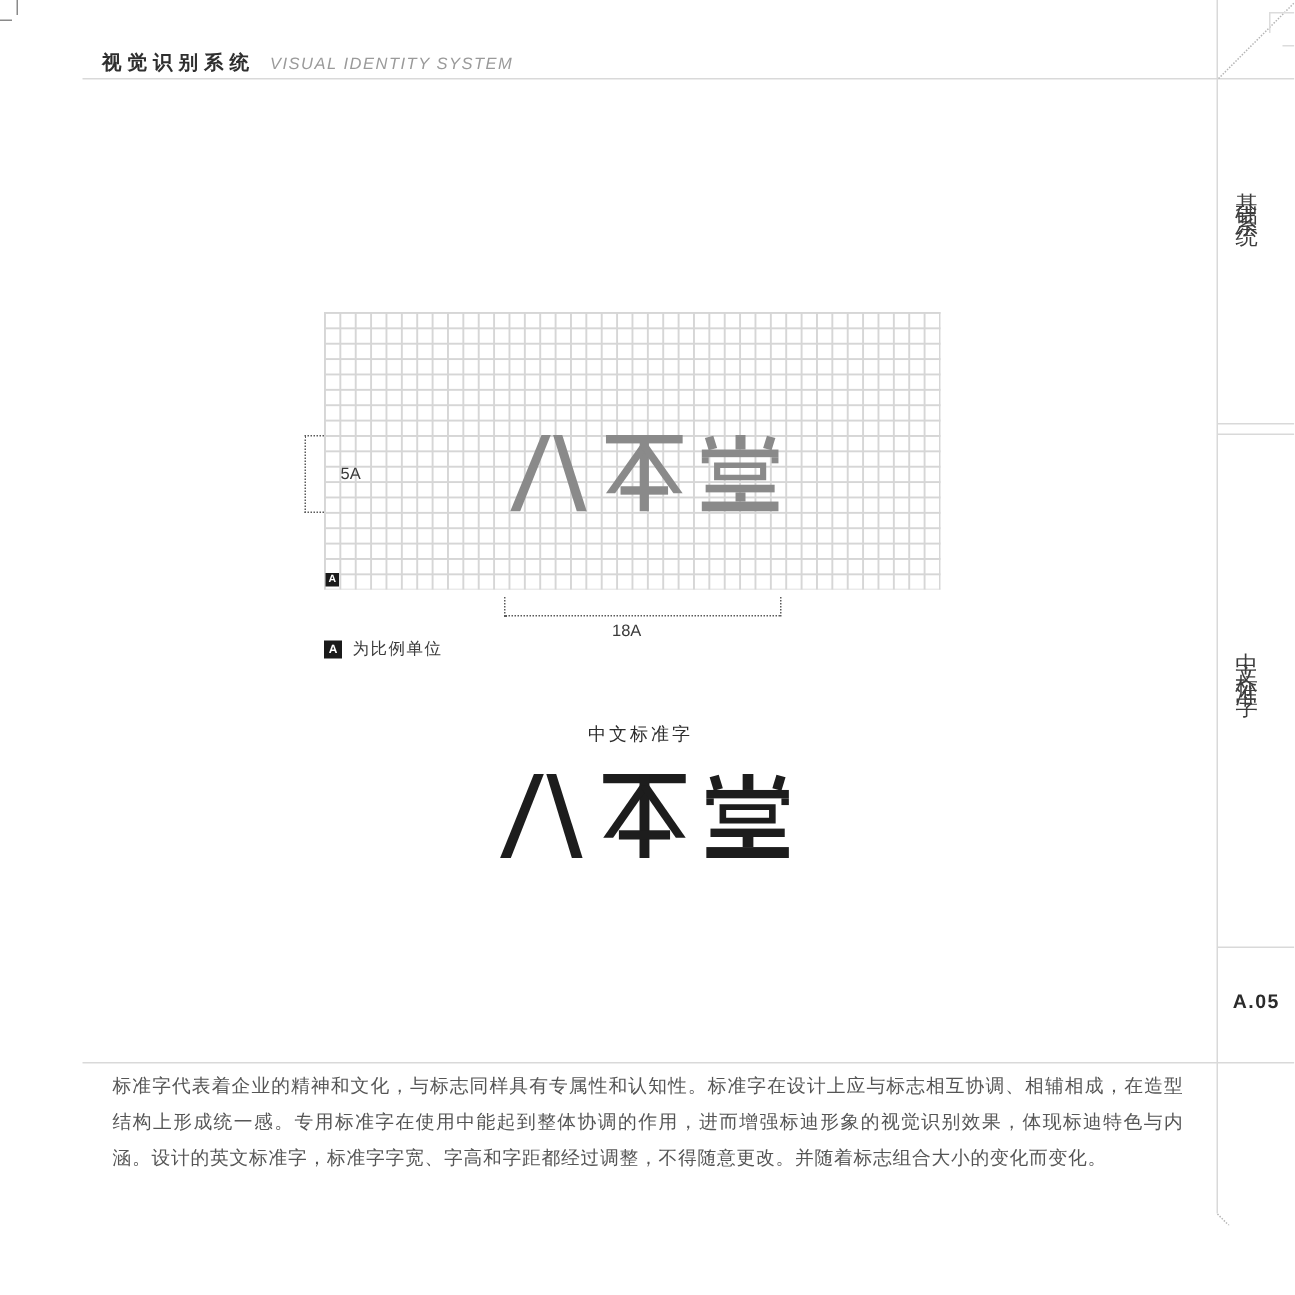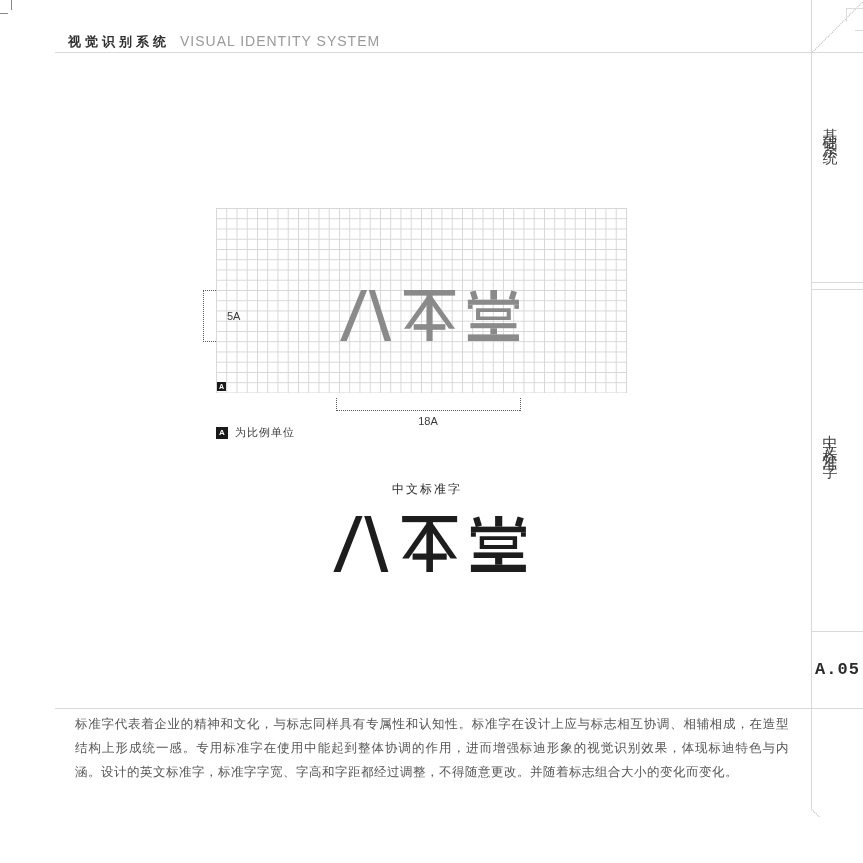--- a/index.html
+++ b/index.html
@@ -3,30 +3,30 @@
 <meta charset="utf-8">
 <style>
   html,body{margin:0;padding:0;background:#ffffff;}
   #page{position:relative;width:863px;height:817px;background:#ffffff;overflow:hidden;
         font-family:"Liberation Sans","DejaVu Sans",sans-serif;color:#333;}
   .abs{position:absolute;}
 
   
   #header-row{left:68px;top:33px;display:flex;align-items:baseline;gap:10px;}
   #header-title-cn{font-size:13px;font-weight:bold;letter-spacing:4px;color:#2f2f2f;}
-  #header-title-en{font-size:14px;color:#9a9a9a;letter-spacing:1px;}
+  #header-title-en{font-size:11px;color:#9a9a9a;letter-spacing:1px;font-style:italic;}
   .hline{height:0;border-top:1px solid #d9d9d9;}
   .vline{width:0;border-left:1px solid #d9d9d9;}
 
   
   .v-text{writing-mode:vertical-rl;text-orientation:upright;font-size:15px;color:#3c3c3c;
           letter-spacing:7px;}
   #page-number{left:812px;top:660px;width:51px;text-align:center;
-               font-family:Liberation Mono, monospace;font-weight:bold;
-               font-size:17px;color:#2b2b2b;letter-spacing:1px;}
+               font-family:Liberation Sans, sans-serif;font-weight:bold;
+               font-size:13px;color:#2b2b2b;letter-spacing:1px;}
 
   
   #grid{left:216px;top:208px;width:411px;height:185px;background-color:#ffffff;
         background-image:linear-gradient(to right,#d6d6d6 1px,transparent 1px),
                          linear-gradient(to bottom,#d6d6d6 1px,transparent 1px);
         background-size:10.25px 10.25px;}
   #grid-logo{left:120px;top:82px;width:184px;height:51px;color:#8a8a8a;}
   #grid-unit-marker{left:1px;top:174px;width:9px;height:9px;background:#1a1a1a;color:#fff;
         font-size:7px;line-height:9px;text-align:center;font-weight:bold;}
   .dot-h{height:0;border-top:1px dotted #5a5a5a;}
@@ -129,21 +129,21 @@
   </div>
 
   <div class="abs dot-v" style="left:203px;top:290px;height:52px;"></div>
   <div class="abs dot-h" style="left:203px;top:290px;width:13px;"></div>
   <div class="abs dot-h" style="left:203px;top:341px;width:13px;"></div>
   <div class="abs dim-label" style="left:179px;top:310px;margin-left:48px;">5A</div>
 
   <div class="abs dot-v" style="left:336px;top:398px;height:13px;"></div>
   <div class="abs dot-v" style="left:520px;top:398px;height:13px;"></div>
   <div class="abs dot-h" style="left:336px;top:410px;width:184px;"></div>
-  <div class="abs dim-label" style="left:408px;top:415px;width:40px;text-align:center;">18A</div>
+  <div class="abs dim-label" style="left:408px;top:415px;width:40px;text-align:left;">18A</div>
 
   <div class="abs" id="legend">
     <span id="legend-marker">A</span>
     <span id="legend-text">为比例单位</span>
   </div>
 
   <div class="abs" id="specimen-caption">中文标准字</div>
   <svg class="logo abs" id="big-logo" viewBox="0 0 360 100" preserveAspectRatio="none" aria-label="八本堂">
     <use href="#babentang"></use>
   </svg>

